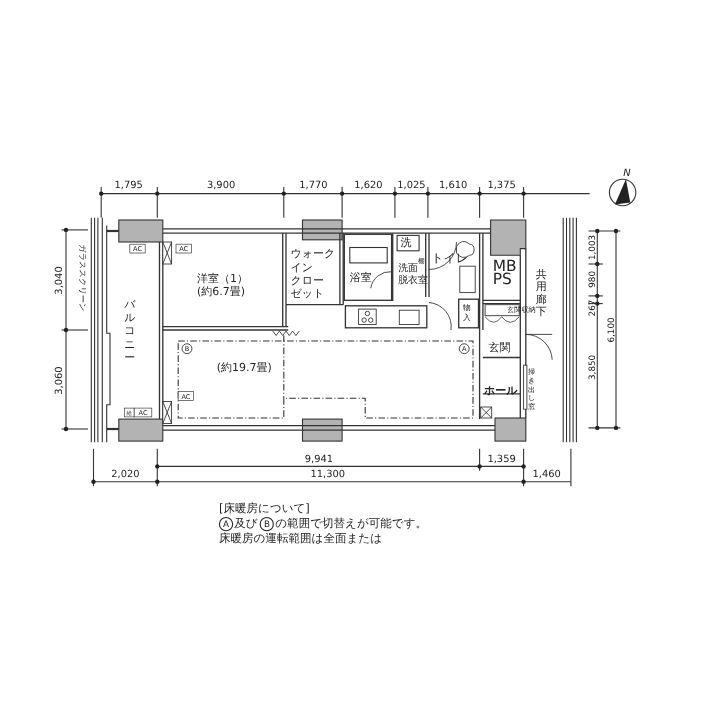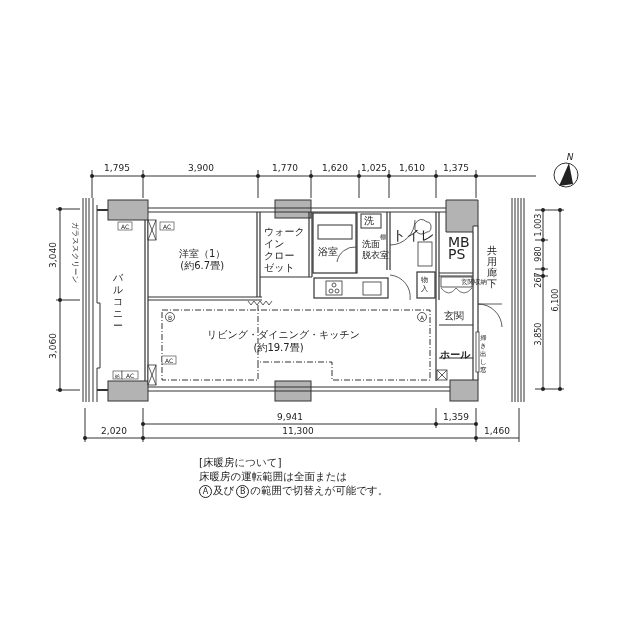--- a/index.html
+++ b/index.html
@@ -260,36 +260,36 @@
   <text class="small" x="117.5" y="377.5" text-anchor="middle" style="font-size:5px">給</text>
   <text class="small" x="130" y="377.5" text-anchor="middle">AC</text>
 
   <g>
     <circle cx="566" cy="175" r="12" fill="#fff" stroke="#333" stroke-width="1"></circle>
     <path d="M569,163 L559,186 L573,184 Z" fill="#222"></path>
     <text x="570" y="160" text-anchor="middle" style="font-size:9px;font-style:italic">N</text>
   </g>
 </svg>
 
-<div class="overlay" style="left:179px;top:248px;text-align:center;line-height:12px;">
+<div class="overlay" style="left:179px;top:248px;line-height:12px;">
   <div>洋室（1）</div>
   <div>(約6.7畳)</div>
 </div>
 
 <div class="overlay" style="left:264px;top:226px;line-height:12px;">
   <div>ウォーク</div>
   <div>イン</div>
   <div>クロー</div>
   <div>ゼット</div>
 </div>
 
 <div class="overlay" style="left:318px;top:245px;">浴室</div>
 <div class="overlay" style="left:364px;top:214px;font-size:10px;">洗</div>
 <div class="overlay" style="left:380px;top:233px;font-size:6px;">棚</div>
-<div class="overlay" style="left:392px;top:227px;font-size:14px;">トイレ</div>
+<div class="overlay" style="left:392px;top:227px;font-size:11px;">トイレ</div>
 <div class="overlay" style="left:362px;top:239px;line-height:11px;font-size:9px;">
   <div>洗面</div>
   <div>脱衣室</div>
 </div>
 <div class="overlay" style="left:421px;top:276px;line-height:9px;font-size:7px;">
   <div>物</div>
   <div>入</div>
 </div>
 <div class="overlay" style="left:448px;top:236px;line-height:12px;font-size:14px;">
   <div>MB</div>
@@ -314,23 +314,22 @@
 <div class="overlay" style="left:113px;top:272px;line-height:12px;">
   <div>バ</div>
   <div>ル</div>
   <div>コ</div>
   <div>ニ</div>
   <div>ー</div>
 </div>
 <div class="overlay" style="left:38px;top:250px;font-size:7.5px;transform:rotate(90deg);transform-origin:left top;left:80px;top:222px;">ガラススクリーン</div>
 
 <div class="overlay" style="left:207px;top:328px;text-align:center;line-height:13px;">
-  <div>リビング・ダイニング・キッチン</div>
   <div style="margin-left:-10px;">(約19.7畳)</div>
 </div>
 
 <div class="note">
   <div>[床暖房について]</div>
-  <div>床暖房の運転範囲は全面または</div>
   <div>
     <span class="circ">A</span><span>及び</span><span class="circ" style="margin-left:2px;">B</span><span>の範囲で切替えが可能です。</span>
   </div>
+  <div>床暖房の運転範囲は全面または</div>
 </div>
 
 </body></html>

